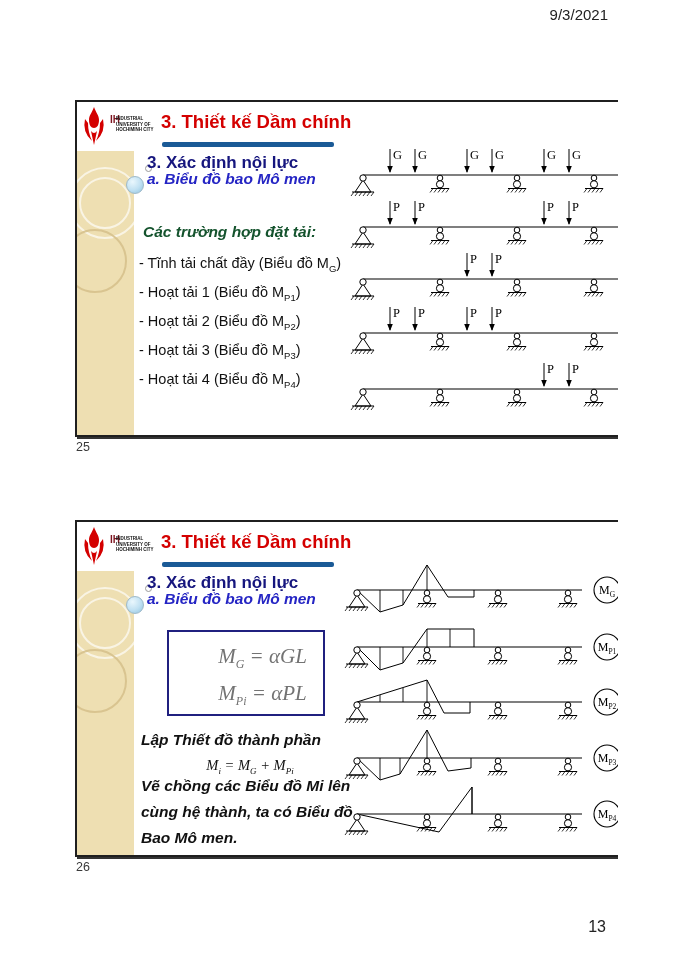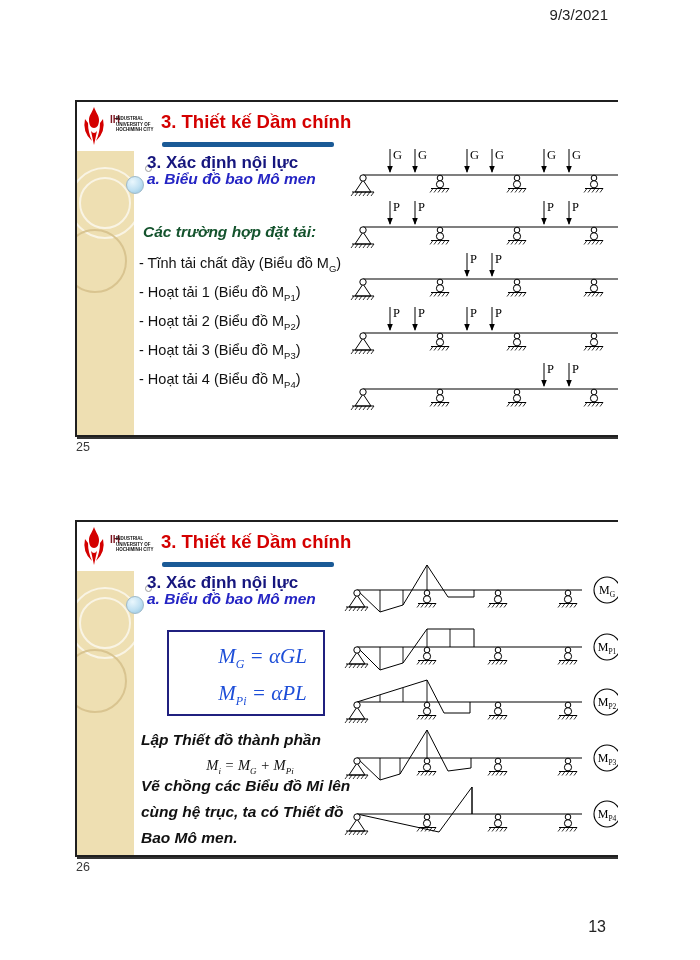--- a/index.html
+++ b/index.html
@@ -37,21 +37,21 @@
   .section-label{position:absolute;left:66px;top:121px;font-size:15.5px;font-weight:bold;font-style:italic;color:#14532d;}
   .case-list{position:absolute;left:62px;top:147px;font-size:14.5px;color:#111;}
   .case-item{height:29px;line-height:28px;white-space:nowrap;}
   .case-item sub{font-size:9.5px;}
 
   .beam-block,.diag-block{position:absolute;left:267px;}
   .beam-block svg,.diag-block svg{display:block;}
 
   .formula-box{position:absolute;left:90px;top:108px;width:158px;height:86px;box-sizing:border-box;
                border:2.5px solid var(--formula-border,#20207f);background:#fff;text-align:center;padding-top:7px;}
-  .formula-line{font-family:"Liberation Serif",serif;font-style:italic;font-size:21px;color:#1d4ed8;height:37px;line-height:34px;padding-left:33px;}
+  .formula-line{font-family:"Liberation Serif",serif;font-style:italic;font-size:21px;color:#737373;height:37px;line-height:34px;padding-left:33px;}
   .formula-line sub{font-size:12px;}
   .note1{position:absolute;left:64px;top:209px;font-size:15.5px;font-weight:bold;font-style:italic;color:#111;}
   .note-formula{position:absolute;left:92px;top:235px;width:162px;text-align:center;
                 font-family:"Liberation Serif",serif;font-style:italic;font-size:14.5px;color:#111;}
   .note-formula sub{font-size:9px;}
   .note2-line{position:absolute;left:64px;font-size:15.5px;font-weight:bold;font-style:italic;color:#111;white-space:nowrap;}
   .note2-line.l0{top:255px;} .note2-line.l1{top:281px;} .note2-line.l2{top:307px;}
 </style>
 </head>
 <body>
@@ -369,21 +369,21 @@
     <div class="heading">3. Xác định nội lực</div>
     <div class="subheading">a. Biểu đồ bao Mô men</div>
 
     <div class="formula-box" id="formula-box">
         <div class="formula-line">M<sub>G</sub> = αGL</div>
         <div class="formula-line">M<sub>Pi</sub> = αPL</div>
       </div>
     <div class="note1">Lập Thiết đồ thành phần</div>
     <div class="note-formula" id="note-formula">M<sub>i</sub> = M<sub>G</sub> + M<sub>Pi</sub></div>
     <div class="note2-line l0">Vẽ chồng các Biểu đồ Mi lên</div>
-    <div class="note2-line l1">cùng hệ trục, ta có Thiết đồ</div>
+    <div class="note2-line l1">cùng hệ thành, ta có Biểu đồ</div>
     <div class="note2-line l2">Bao Mô men.</div>
     <div id="diagrams">
         <div class="diag-block" style="top: 38px;">
           <svg width="282" height="62" viewBox="0 0 282 62">
             <line x1="13" y1="30" x2="238" y2="30" stroke="#000000" stroke-width="1.2"></line>
             <polyline points="13,30 36,52 59,45 83,5 104,37 130,37 130,30" fill="none" stroke="#000000" stroke-width="1"></polyline>
             <line x1="36" y1="30" x2="36" y2="52" stroke="#000000" stroke-width="0.9"></line>
             <line x1="59" y1="30" x2="59" y2="45" stroke="#000000" stroke-width="0.9"></line>
             <line x1="83" y1="5" x2="83" y2="30" stroke="#000000" stroke-width="0.9"></line>
             <path d="M 13 35 L 5 47 L 21 47 Z" fill="#fff" stroke="#000000" stroke-width="1"></path>

